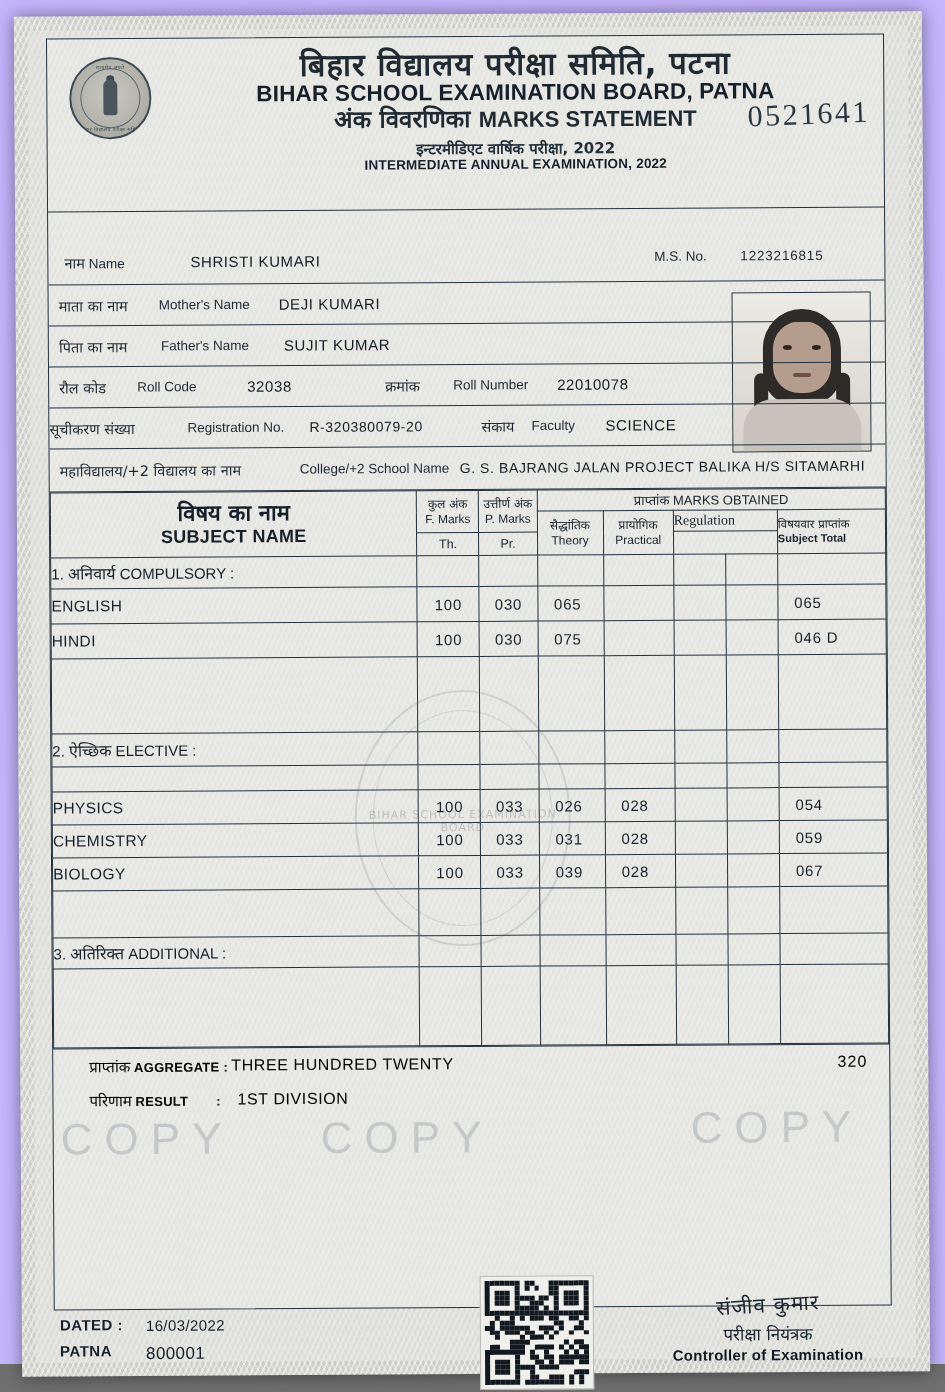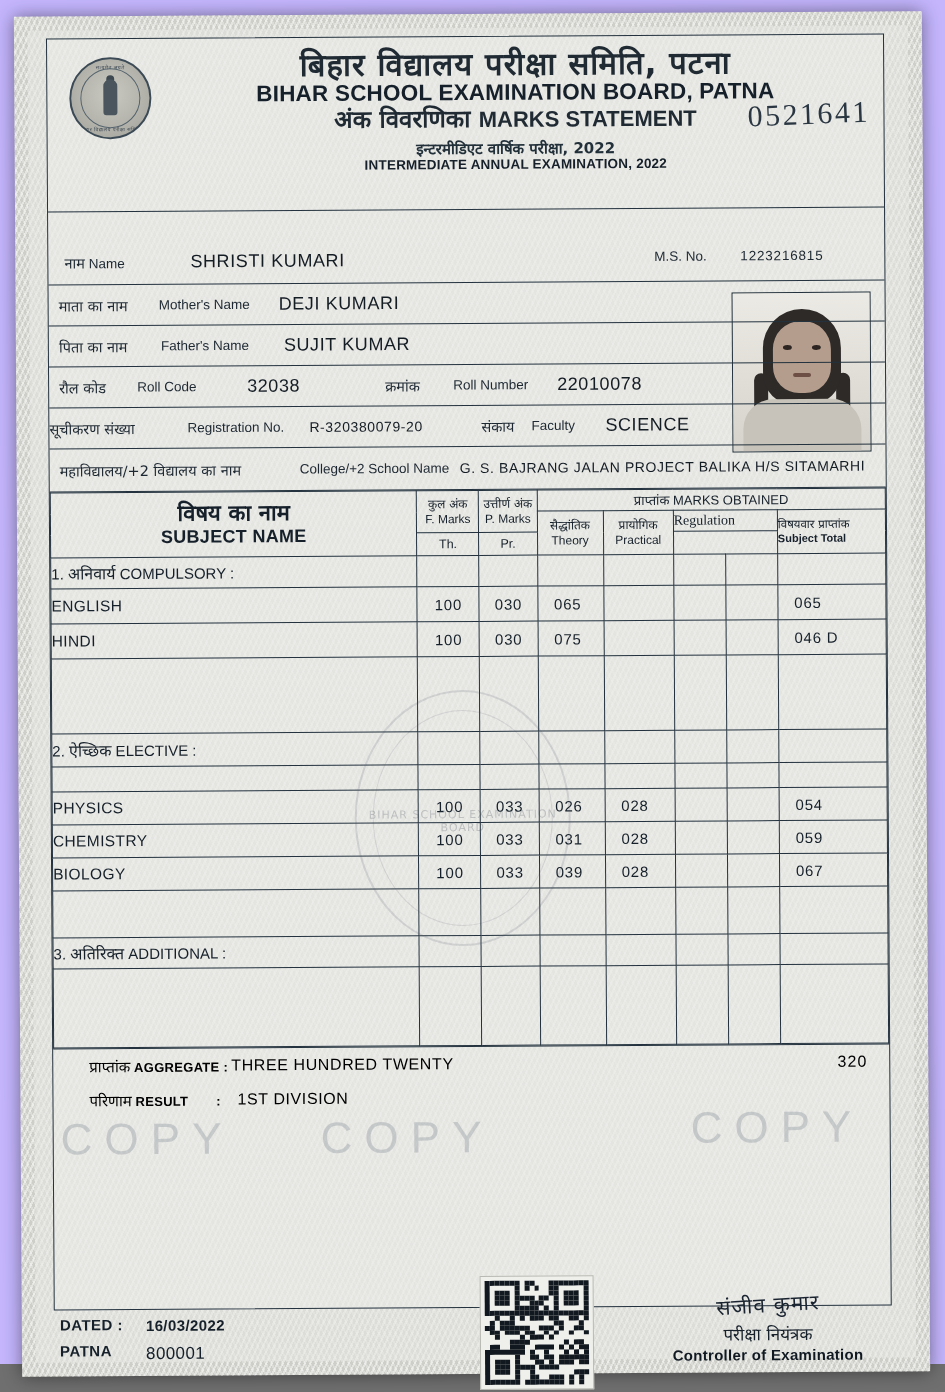--- a/index.html
+++ b/index.html
@@ -188,21 +188,21 @@
     white-space: nowrap;
   }
   .lbl .hi {
     font-family: "DejaVu Sans", sans-serif;
     font-size: 14.5px;
   }
   .val {
     position: absolute;
     top: 50%;
     transform: translateY(-50%);
-    font-size: 18px;
+    font-size: 15px;
     color: #141c24;
     letter-spacing: 0.6px;
     white-space: nowrap;
   }
   .val.small { font-size: 14px; }
 
   .photo {
     position: absolute;
     right: 14px;
     top: 56px;
@@ -387,21 +387,21 @@
     letter-spacing: 0.5px;
     color: #15202a;
   }
   .dated-val {
     position: absolute;
     left: 92px;
     top: 1px;
     font-size: 15px;
     color: #15202a;
     letter-spacing: 0.4px;
-    font-weight: 700;
+    font-weight: 400;
     text-align: right;
   }
   .patna {
     position: absolute;
     left: 6px;
     top: 26px;
     font-size: 15px;
     font-weight: 700;
     letter-spacing: 0.5px;
     color: #15202a;

